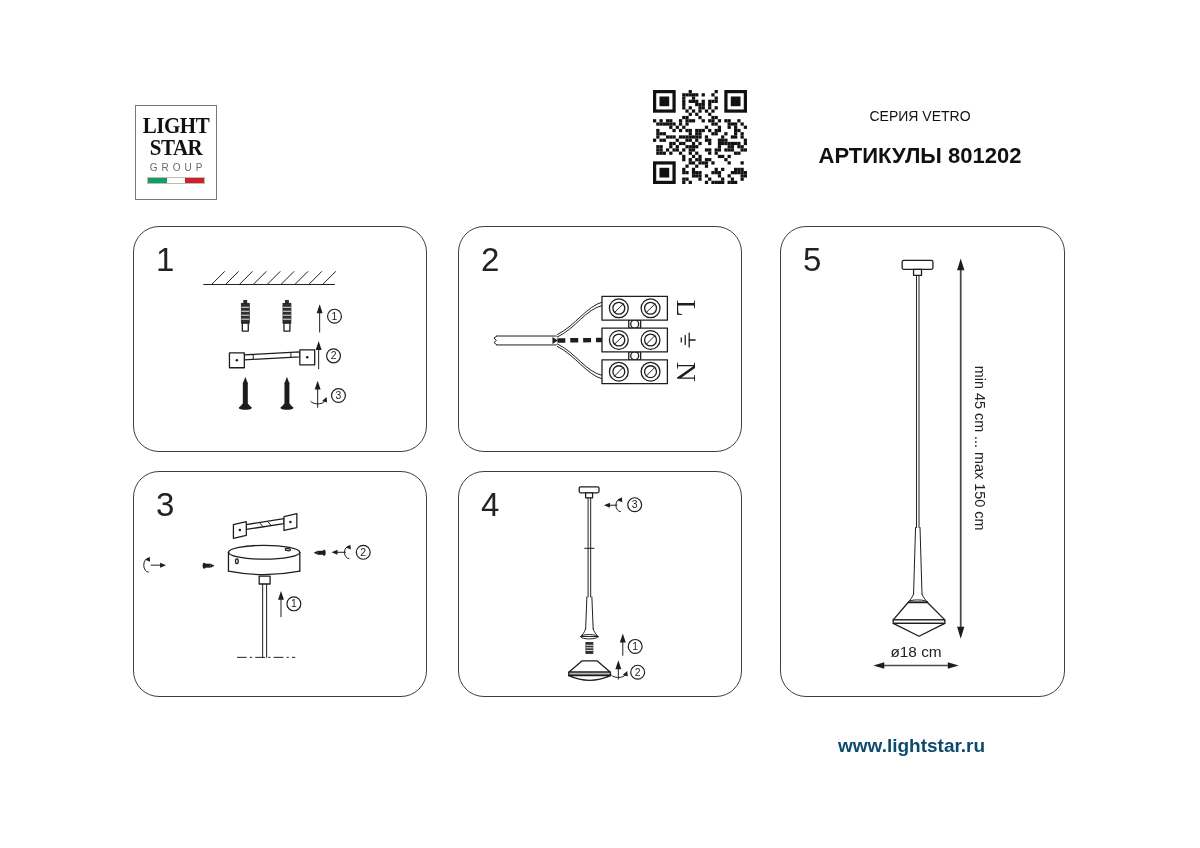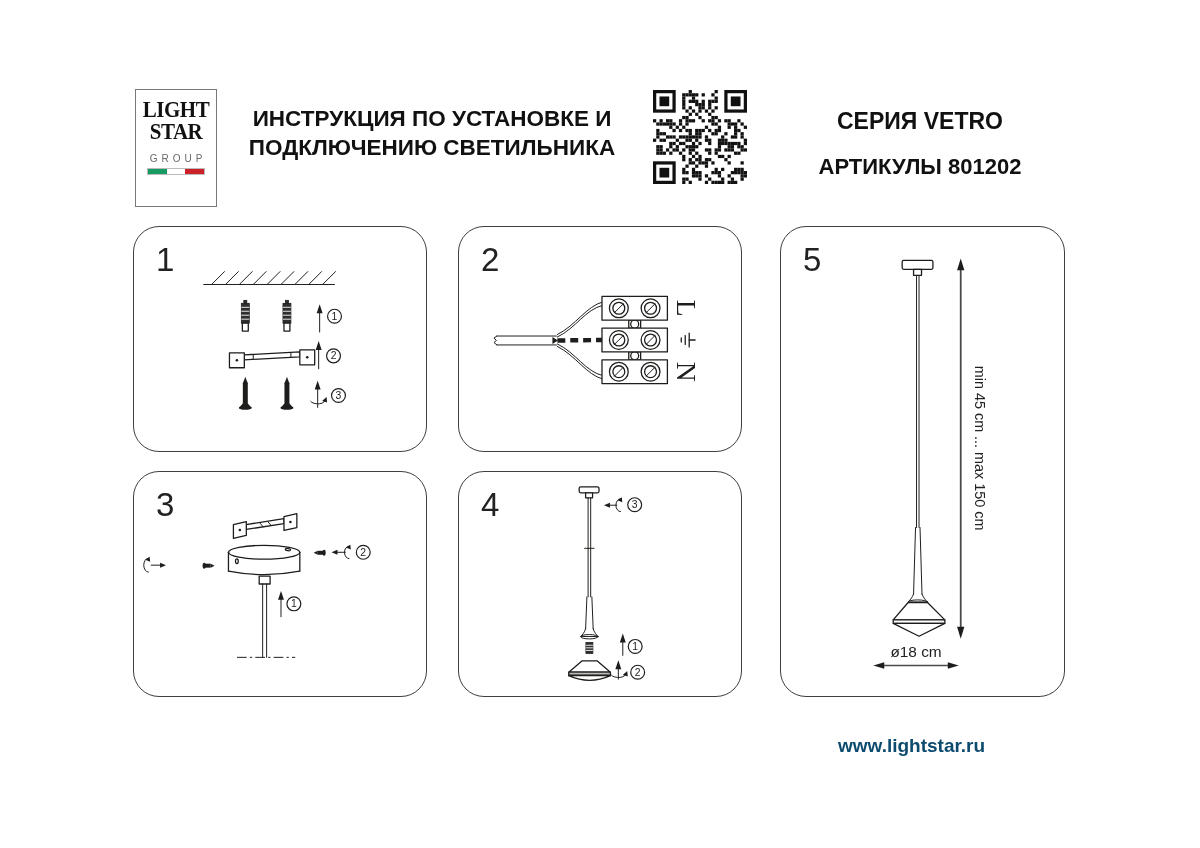--- a/index.html
+++ b/index.html
@@ -1,31 +1,31 @@
 <!DOCTYPE html>
 <html><head>
 <meta charset="utf-8">
 <style>
   html,body{margin:0;padding:0;background:#fff;}
   #sheet{position:relative;width:1200px;height:848px;background:#fff;
          font-family:"Liberation Sans",sans-serif;color:#1d1d1b;overflow:hidden;}
   .abs{position:absolute;}
   
-  #logo-box{left:135px;top:89px;width:82px;height:118px;border:1px solid #787878;
+  #logo-box{left:135px;top:105px;width:82px;height:95px;border:1px solid #787878;
             text-align:center;box-sizing:border-box;padding-top:9px;background:#fff;}
   .logo-word{font-family:"Liberation Serif",serif;font-weight:bold;font-size:21px;
              line-height:22px;letter-spacing:-0.5px;color:#111;transform:scaleY(1.05);}
-  .logo-group{font-size:10px;letter-spacing:4px;color:#6a6a6a;margin-top:10px;padding-left:4px;}
+  .logo-group{font-size:10px;letter-spacing:4px;color:#6a6a6a;margin-top:3px;padding-left:4px;}
   .flag{width:56px;height:5px;margin:4px auto 0;display:flex;border:0.5px solid #bbb;}
   .flag i{flex:1;display:block;}
   #title{left:233px;top:104px;width:398px;text-align:center;font-weight:bold;
          font-size:22.5px;line-height:29px;color:#111;}
   #qr{left:653px;top:90px;width:94px;height:94px;}
   #series-block{left:805px;top:108px;width:230px;text-align:center;color:#111;}
-  #series-line{font-weight:bold;font-size:23px;}
+  #series-line{font-weight:normal;font-size:14px;}
   #article-line{font-weight:bold;font-size:22px;margin-top:19px;}
   
   .panel{border:1.5px solid #3f3f3e;border-radius:26px;box-sizing:border-box;background:#fff;}
   #panel1{left:133px;top:226px;width:294px;height:226px;}
   #panel2{left:458px;top:226px;width:284px;height:226px;}
   #panel3{left:133px;top:471px;width:294px;height:226px;}
   #panel4{left:458px;top:471px;width:284px;height:226px;}
   #panel5{left:780px;top:226px;width:285px;height:471px;}
   .pnum{position:absolute;left:22px;top:14px;font-size:33px;font-weight:400;color:#222;}
   .pill{position:absolute;left:0;top:0;width:100%;height:100%;}
@@ -51,24 +51,20 @@
     <div class="logo-word">LIGHT</div>
     <div class="logo-word">STAR</div>
     <div class="logo-group">GROUP</div>
     <div class="flag">
       <i style="background:#169b62"></i>
         <i style="background:#ffffff"></i>
         <i style="background:#cd212a"></i>
     </div>
   </div>
 
-  <div id="title" class="abs">
-    <div>ИНСТРУКЦИЯ ПО УСТАНОВКЕ И</div>
-    <div>ПОДКЛЮЧЕНИЮ СВЕТИЛЬНИКА</div>
-  </div>
 
   <svg id="qr" class="abs" viewBox="0 0 94 94">
       <rect x="0" y="0" width="22.689655172413794" height="22.689655172413794" fill="#111"></rect>
       <rect x="3.2413793103448274" y="3.2413793103448274" width="16.206896551724135" height="16.206896551724135" fill="#fff"></rect>
       <rect x="6.482758620689655" y="6.482758620689655" width="9.724137931034482" height="9.724137931034482" fill="#111"></rect>
       <rect x="71.3103448275862" y="0" width="22.689655172413794" height="22.689655172413794" fill="#111"></rect>
       <rect x="74.55172413793103" y="3.2413793103448274" width="16.206896551724135" height="16.206896551724135" fill="#fff"></rect>
       <rect x="77.79310344827586" y="6.482758620689655" width="9.724137931034482" height="9.724137931034482" fill="#111"></rect>
       <rect x="0" y="71.3103448275862" width="22.689655172413794" height="22.689655172413794" fill="#111"></rect>
       <rect x="3.2413793103448274" y="74.55172413793103" width="16.206896551724135" height="16.206896551724135" fill="#fff"></rect>

